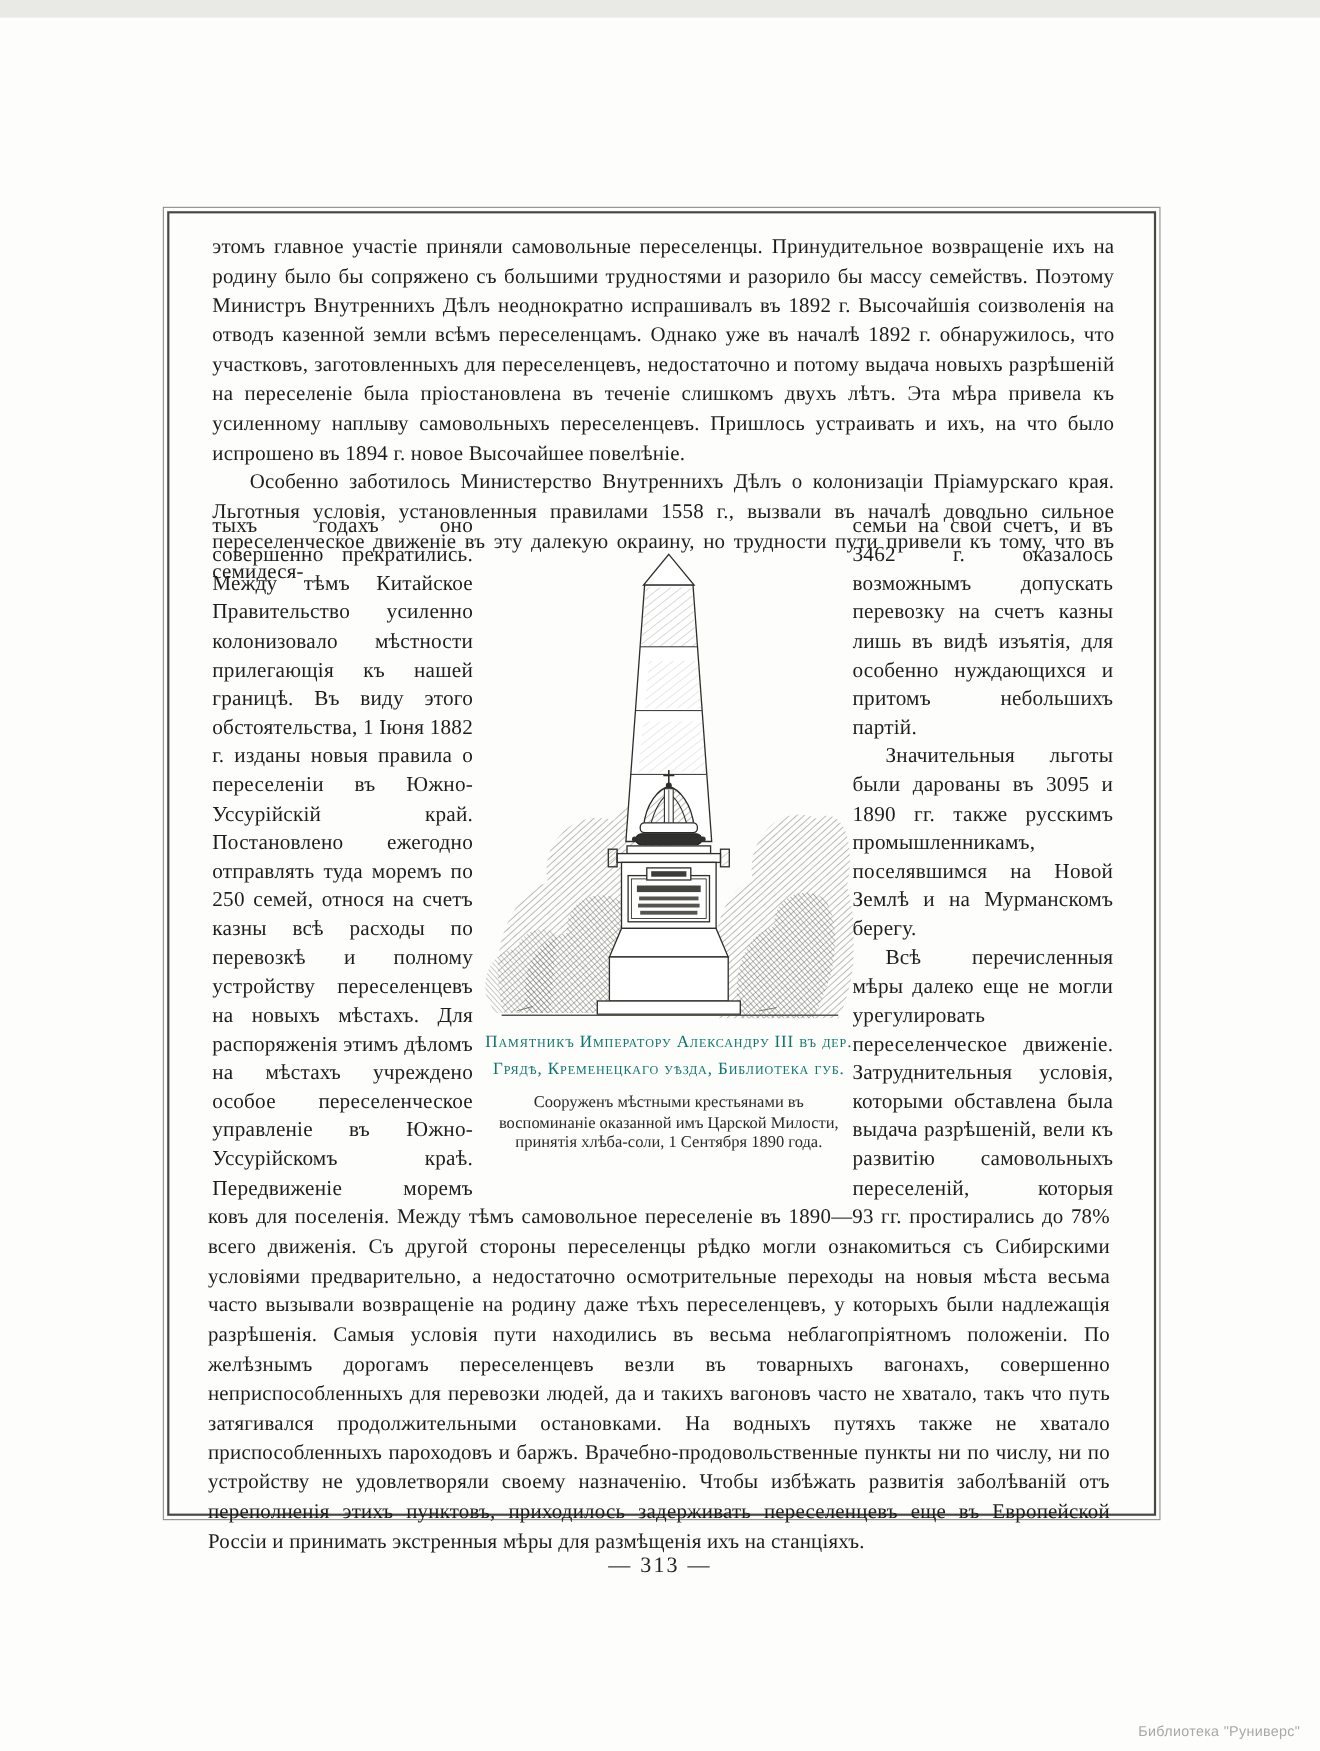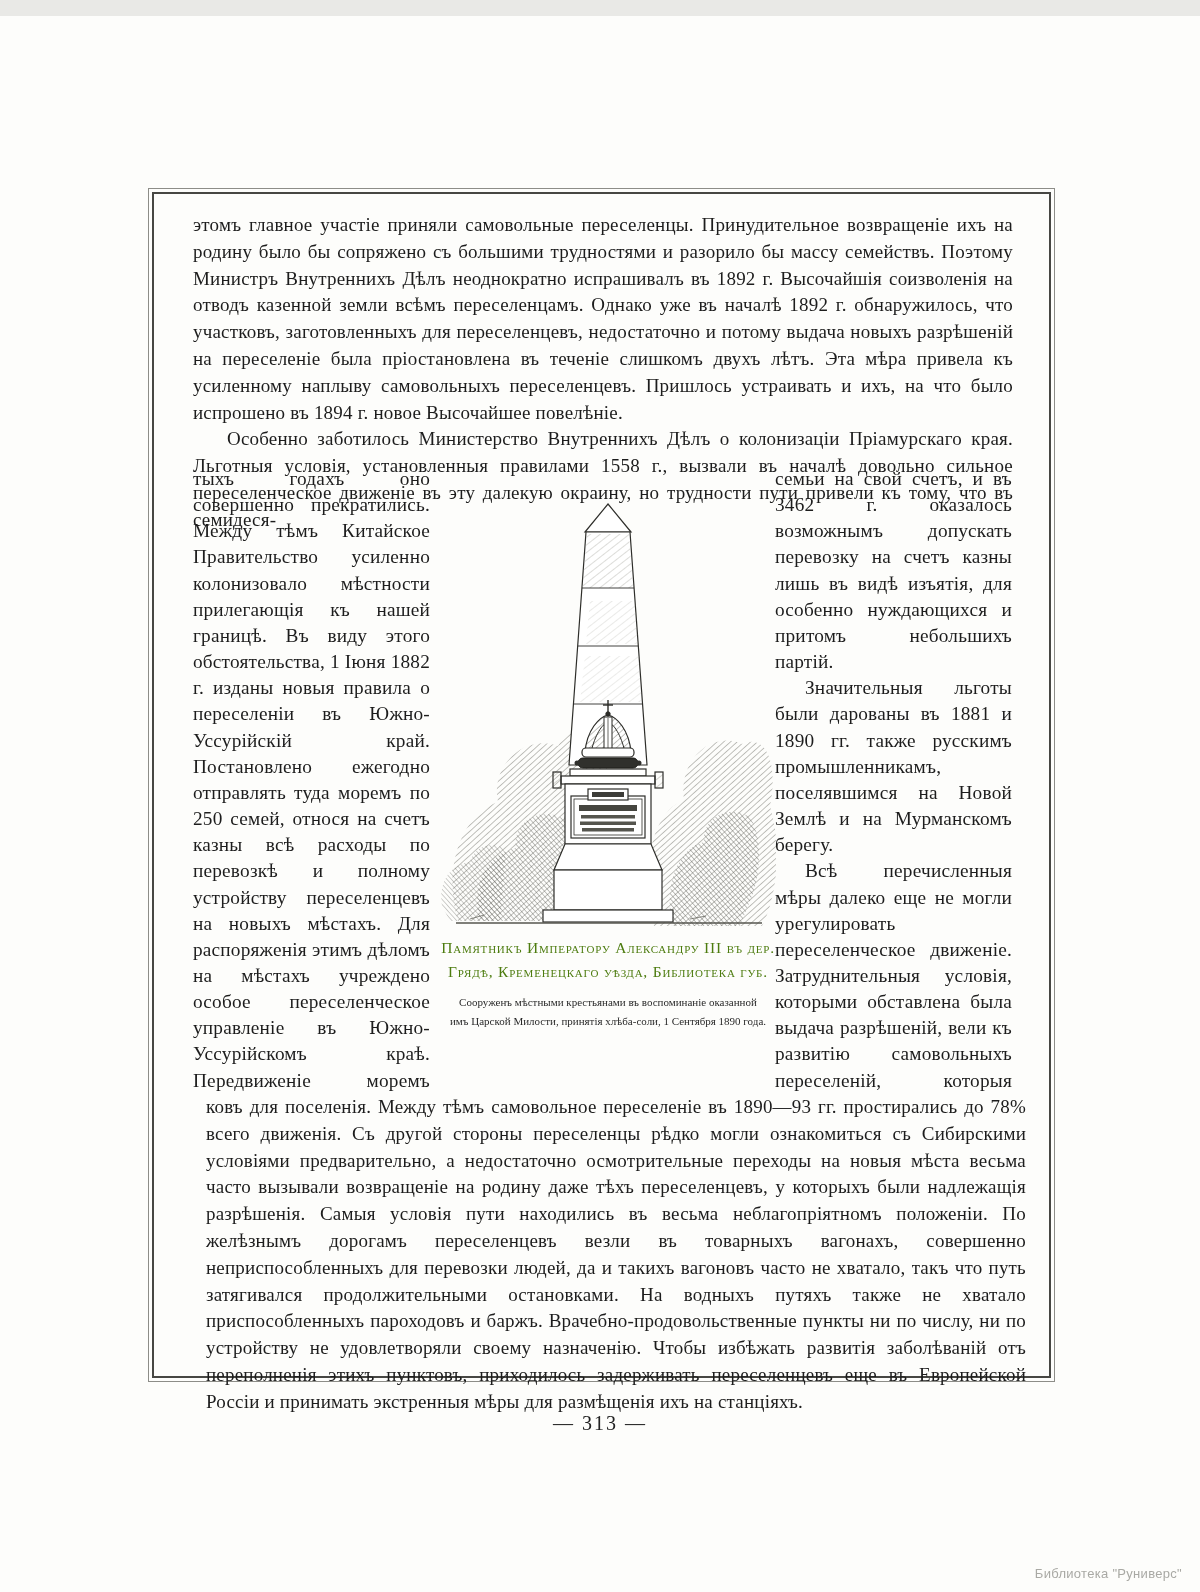--- a/index.html
+++ b/index.html
@@ -32,27 +32,27 @@
     overflow:hidden;
   }
   .col p{margin:0;}
   .col p.indent{text-indent:30px;}
   .leftcol{left:193px;}
   .rightcol{left:775px;}
   .figure{position:absolute;left:440px;top:460px;width:336px;text-align:center;}
   .figure svg{display:block;margin:0 auto;}
   .cap-main{
     font-size:15.5px;line-height:24px;font-variant:small-caps;
-    letter-spacing:.8px;margin-top:10px;color:#4d7c0f;
+    letter-spacing:.8px;margin-top:10px;color:#0f766e;
   }
   .cap-sub{
-    font-size:11px;line-height:18.5px;margin:9px auto 0;width:318px;
+    font-size:15px;line-height:18.5px;margin:9px auto 0;width:318px;
     text-align:center;color:#2a2a2a;
   }
-  .bottomtext{position:absolute;left:206px;top:1078px;width:820px;}
+  .bottomtext{position:absolute;left:189px;top:1078px;width:820px;}
   .bottomtext p{margin:0;}
   .pagenum{
     position:absolute;left:0;top:1396px;width:1200px;text-align:center;
     font-size:20px;letter-spacing:2px;color:#222;
   }
   .watermark{
     position:absolute;right:18px;top:1550px;
     font-family:"Liberation Sans","DejaVu Sans",sans-serif;
     font-size:13px;color:#a9a9a4;letter-spacing:.3px;
   }
@@ -146,21 +146,21 @@
     </svg>
     <div class="cap-main">
       <div>Памятникъ Императору Александру III въ дер.</div>
       <div>Грядѣ, Кременецкаго уѣзда, Библиотека губ.</div>
     </div>
     <div class="cap-sub">Сооруженъ мѣстными крестьянами въ воспоминаніе оказанной имъ Царской Милости, принятія хлѣба-соли, 1 Сентября 1890 года.</div>
   </div>
 
   <div class="col rightcol">
     <p>семьи на свой счетъ, и въ 3462 г. оказалось возможнымъ допускать перевозку на счетъ казны лишь въ видѣ изъятія, для особенно нуждающихся и притомъ небольшихъ партій.</p>
-    <p class="indent">Значительныя льготы были дарованы въ 1881 и 1890 гг. также русскимъ промышленникамъ, поселявшимся на Новой Землѣ и на Мурманскомъ берегу.</p>
+    <p class="indent">Значительныя льготы были дарованы въ 3095 и 1890 гг. также русскимъ промышленникамъ, поселявшимся на Новой Землѣ и на Мурманскомъ берегу.</p>
     <p class="indent">Всѣ перечисленныя мѣры далеко еще не могли урегулировать переселенческое движеніе. Затруднительныя условія, которыми обставлена была выдача разрѣшеній, вели къ развитію самовольныхъ переселеній, которыя ставили крестьянъ въ безвыходное положеніе въ тѣхъ случаяхъ, когда они не могли найти свободныхъ участ-</p>
   </div>
 
   <div class="bottomtext bodytext">
     <p>ковъ для поселенія. Между тѣмъ самовольное переселеніе въ 1890—93 гг. простирались до 78% всего движенія. Съ другой стороны переселенцы рѣдко могли ознакомиться съ Сибирскими условіями предварительно, а недостаточно осмотрительные переходы на новыя мѣста весьма часто вызывали возвращеніе на родину даже тѣхъ переселенцевъ, у которыхъ были надлежащія разрѣшенія. Самыя условія пути находились въ весьма неблагопріятномъ положеніи. По желѣзнымъ дорогамъ переселенцевъ везли въ товарныхъ вагонахъ, совершенно неприспособленныхъ для перевозки людей, да и такихъ вагоновъ часто не хватало, такъ что путь затягивался продолжительными остановками. На водныхъ путяхъ также не хватало приспособленныхъ пароходовъ и баржъ. Врачебно-продовольственные пункты ни по числу, ни по устройству не удовлетворяли своему назначенію. Чтобы избѣжать развитія заболѣваній отъ переполненія этихъ пунктовъ, приходилось задерживать переселенцевъ еще въ Европейской Россіи и принимать экстренныя мѣры для размѣщенія ихъ на станціяхъ.</p>
   </div>
 
   <div class="pagenum">— 313 —</div>
 
   <div class="watermark">Библиотека "Руниверс"</div>

